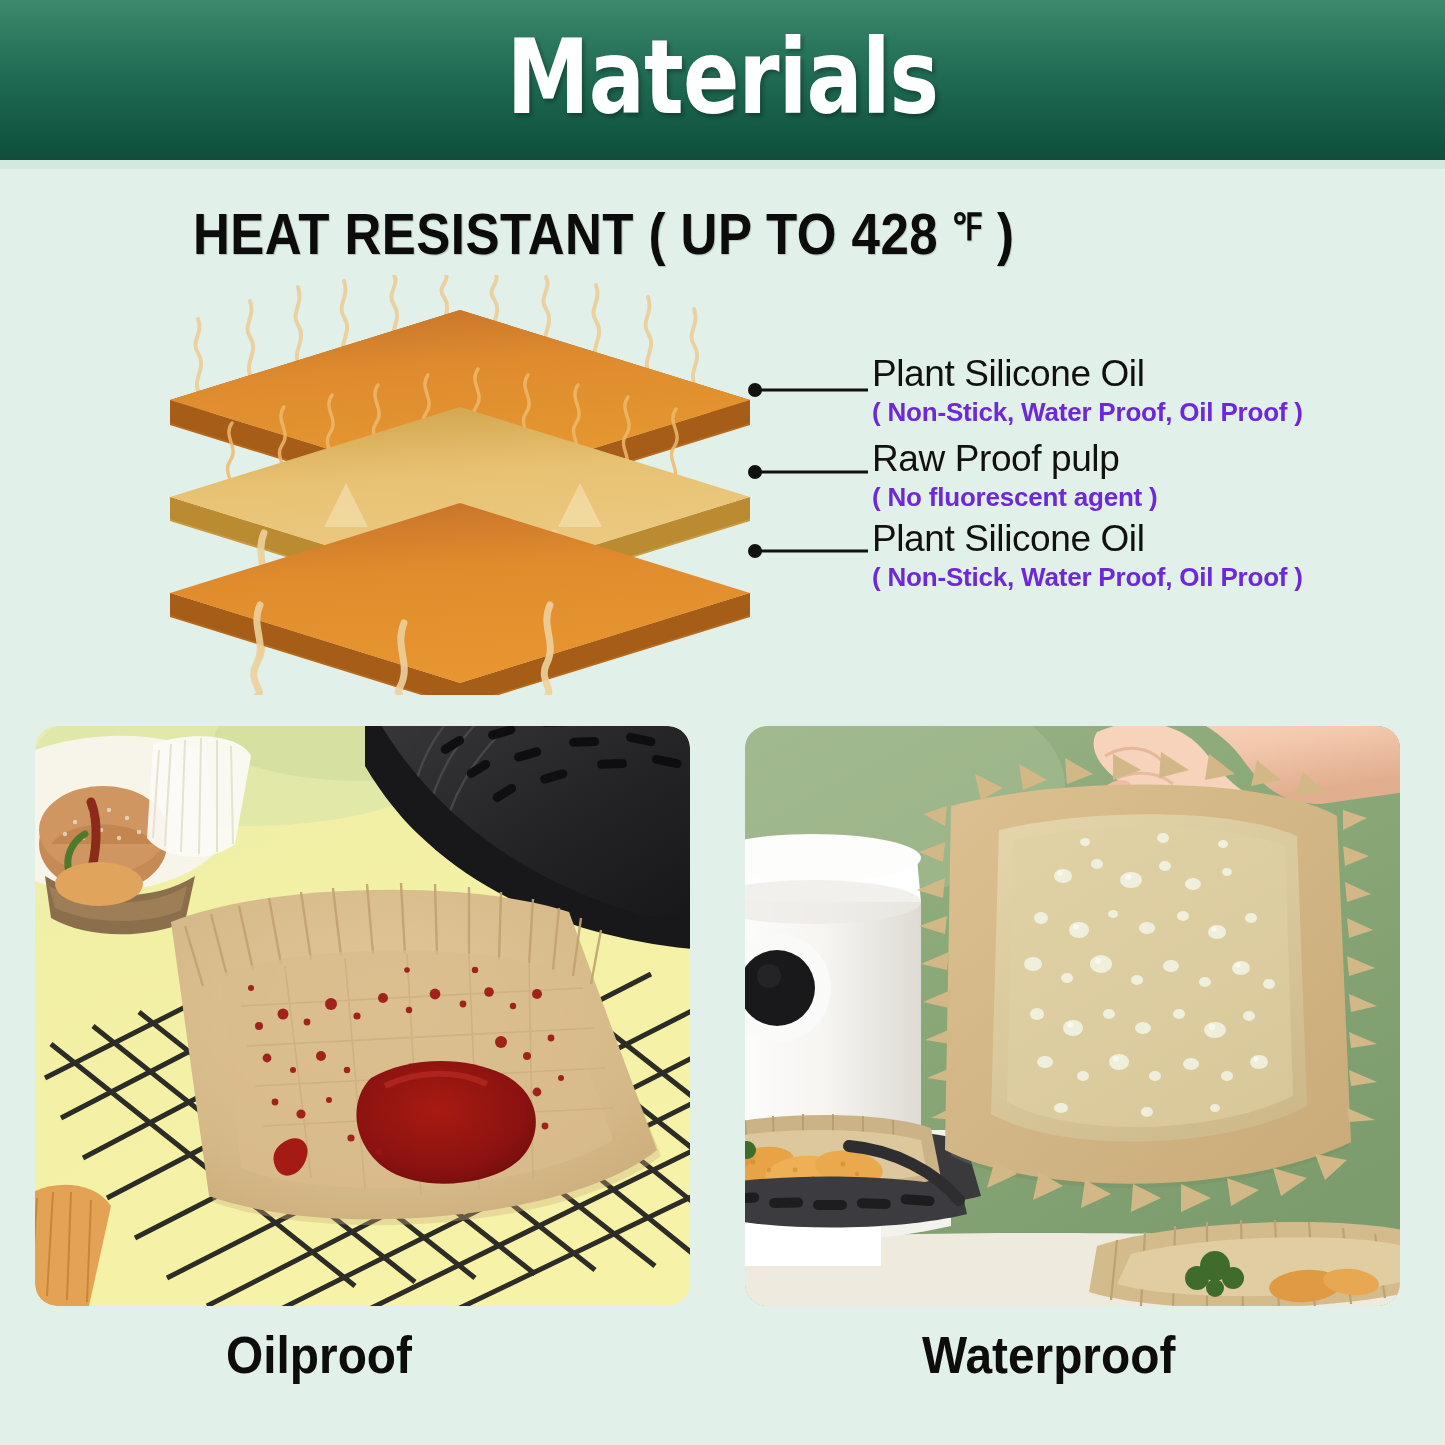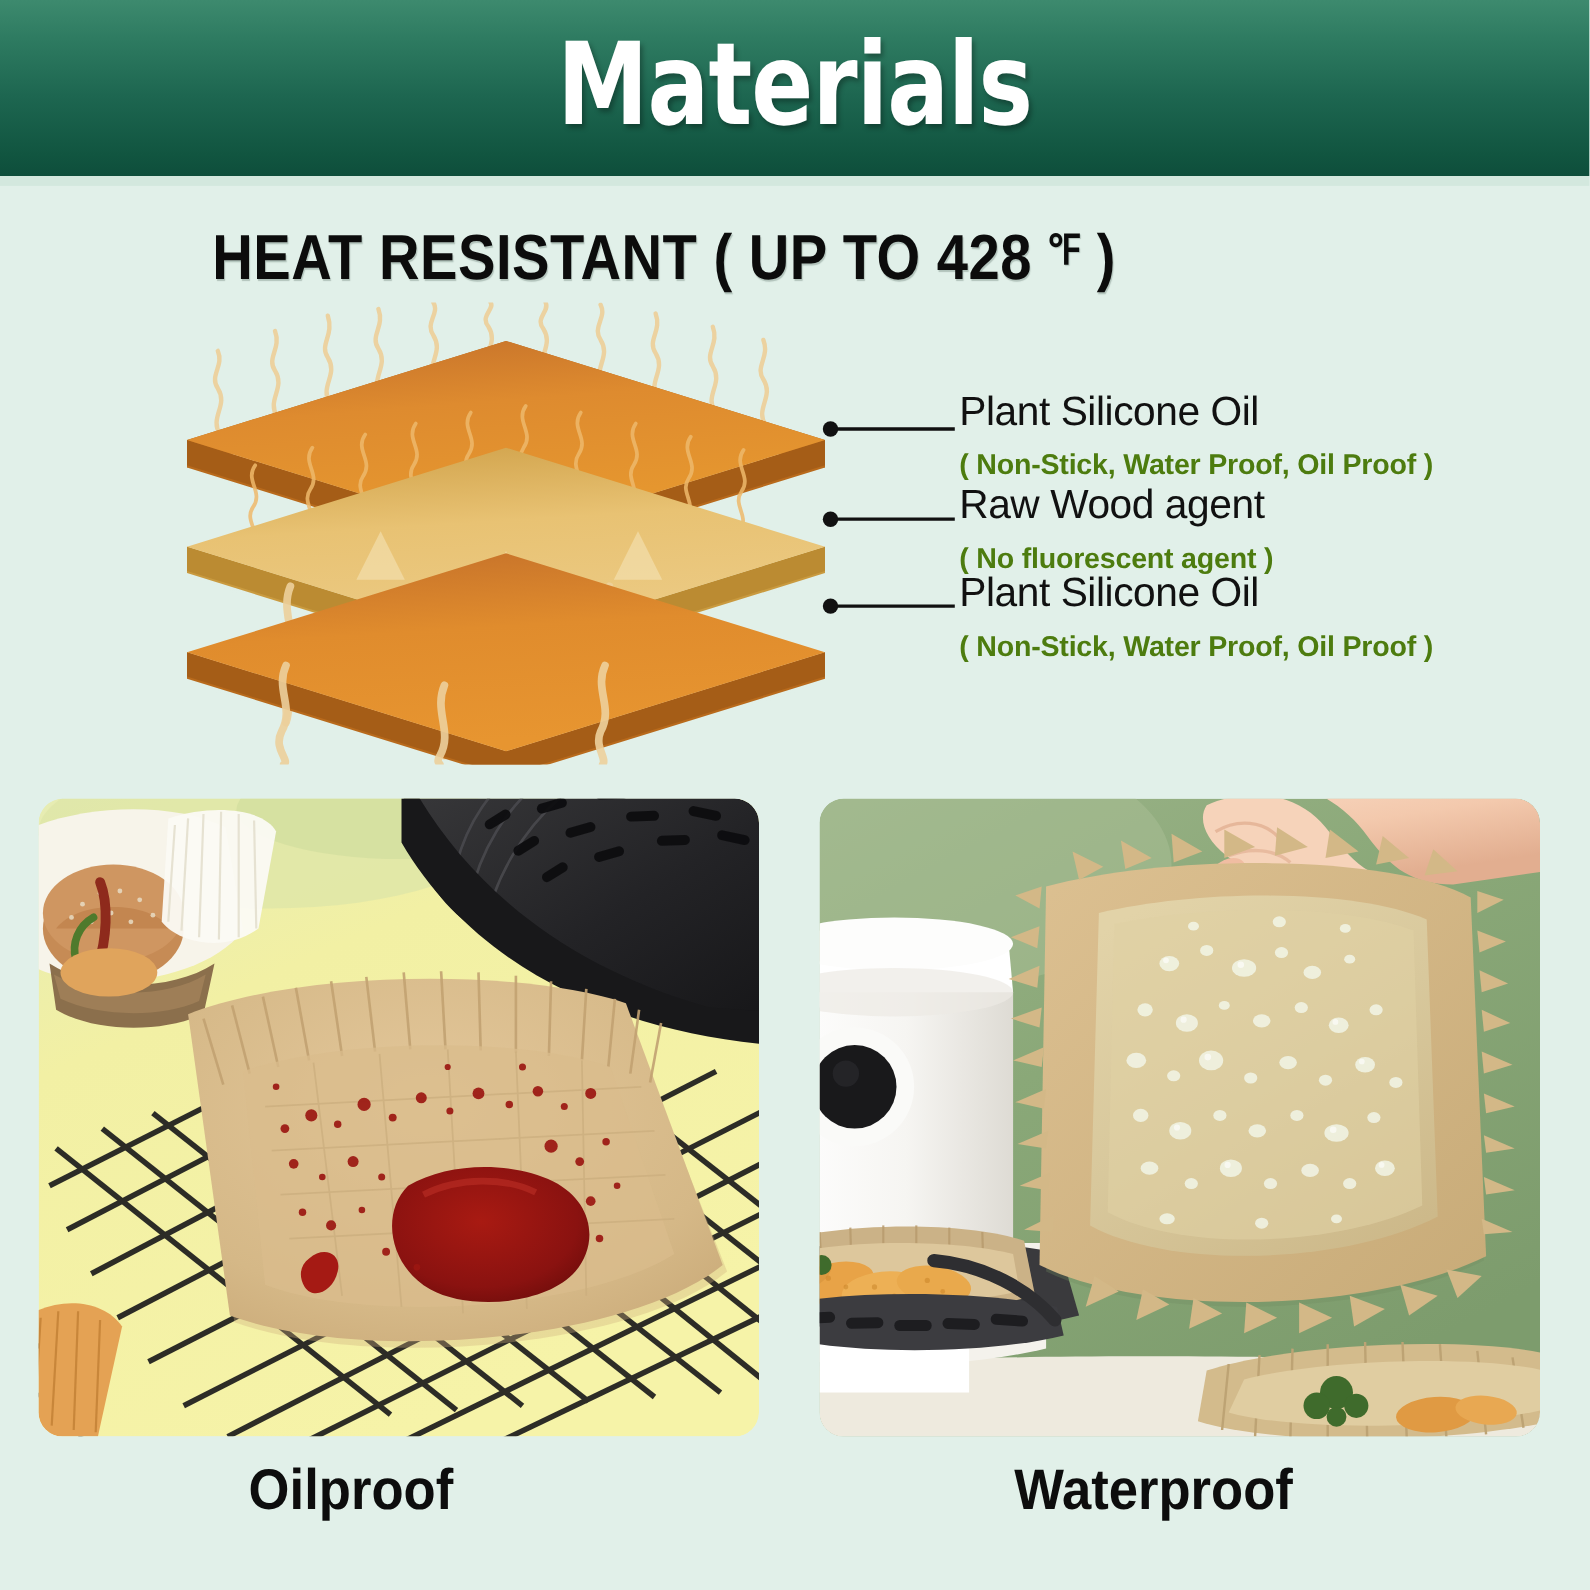--- a/index.html
+++ b/index.html
@@ -80,28 +80,28 @@
   .callout-title {
     color: #111111;
     font-family: "Liberation Sans", sans-serif;
     font-size: 37px;
     font-weight: normal;
     letter-spacing: -0.4px;
     white-space: nowrap;
     line-height: 1.0;
   }
   .callout-sub {
-    color: #4d7c0f;
+    color: #6d28d9;
     font-family: "Liberation Sans", sans-serif;
     font-size: 26px;
     font-weight: bold;
     letter-spacing: -0.2px;
     white-space: nowrap;
     line-height: 1.0;
-    margin-top: 17px;
+    margin-top: 7px;
   }
   #callout-0 { left: 872px; top: 355px; }
   #callout-1 { left: 872px; top: 440px; }
   #callout-2 { left: 872px; top: 520px; }
 
   
   .photo-card {
     position: absolute;
     width: 655px;
     height: 580px;
@@ -254,21 +254,21 @@
     <circle cx="755" cy="472" r="7"></circle>
     <circle cx="755" cy="551" r="7"></circle>
   </g>
 </svg>
 
 <div class="callout" id="callout-0">
   <div class="callout-title">Plant Silicone Oil</div>
   <div class="callout-sub">( Non-Stick, Water Proof, Oil Proof )</div>
 </div>
 <div class="callout" id="callout-1">
-  <div class="callout-title">Raw Wood agent</div>
+  <div class="callout-title">Raw Proof pulp</div>
   <div class="callout-sub">( No fluorescent agent )</div>
 </div>
 <div class="callout" id="callout-2">
   <div class="callout-title">Plant Silicone Oil</div>
   <div class="callout-sub">( Non-Stick, Water Proof, Oil Proof )</div>
 </div>
 
 <div class="photo-card" id="photo-left">
 <svg viewBox="0 0 655 580" preserveAspectRatio="none" xmlns="http://www.w3.org/2000/svg">
   <defs>

